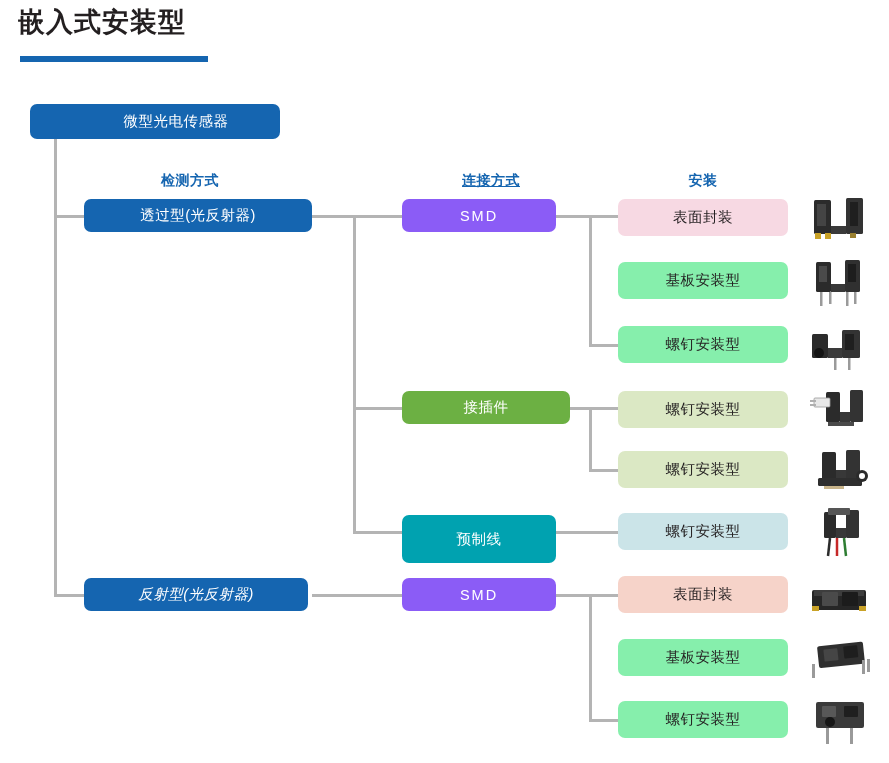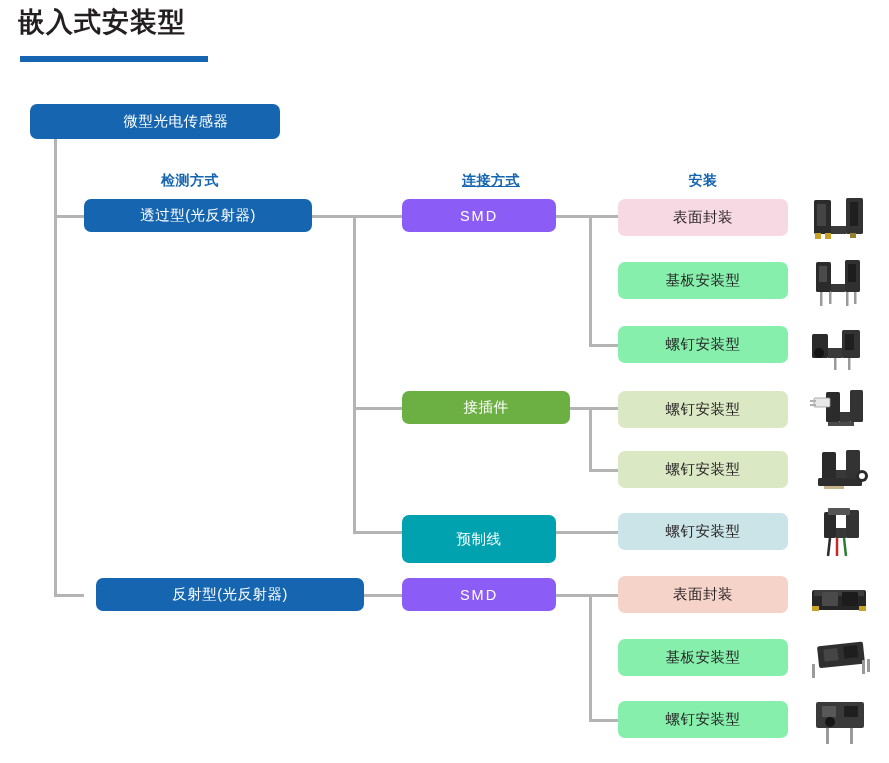--- a/index.html
+++ b/index.html
@@ -113,21 +113,21 @@
 <div class="line h" style="left:312px; top:594px; width:90px;"></div>
 
 <div class="line h" style="left:556px; top:594px; width:62px;"></div>
 <div class="line v" style="left:589px; top:594px; height:127px;"></div>
 <div class="line h" style="left:589px; top:719px; width:29px;"></div>
 
 <div class="node root" style="left:30px; top:104px; width:250px; height:35px;">微型光电传感器</div>
 
 <div class="node blue" style="left:84px; top:199px; width:228px; height:33px;">透过型(光反射器)</div>
 
-<div class="node blue" style="left:96px; top:578px; width:268px; height:33px;">反射型(光反射器)</div>
+<div class="node blue" style="left:84px; top:578px; width:224px; height:33px;font-style:italic;">反射型(光反射器)</div>
 
 <div class="node pink" style="left:402px; top:199px; width:154px; height:33px;">SMD</div>
 
 <div class="node green" style="left:402px; top:391px; width:168px; height:33px;">接插件</div>
 
 <div class="node teal" style="left:402px; top:515px; width:154px; height:48px;">预制线</div>
 
 <div class="node pink" style="left:402px; top:578px; width:154px; height:33px;">SMD</div>
 
 <div class="node pink-pale" style="left:618px; top:199px; width:170px; height:37px;">表面封装</div>

